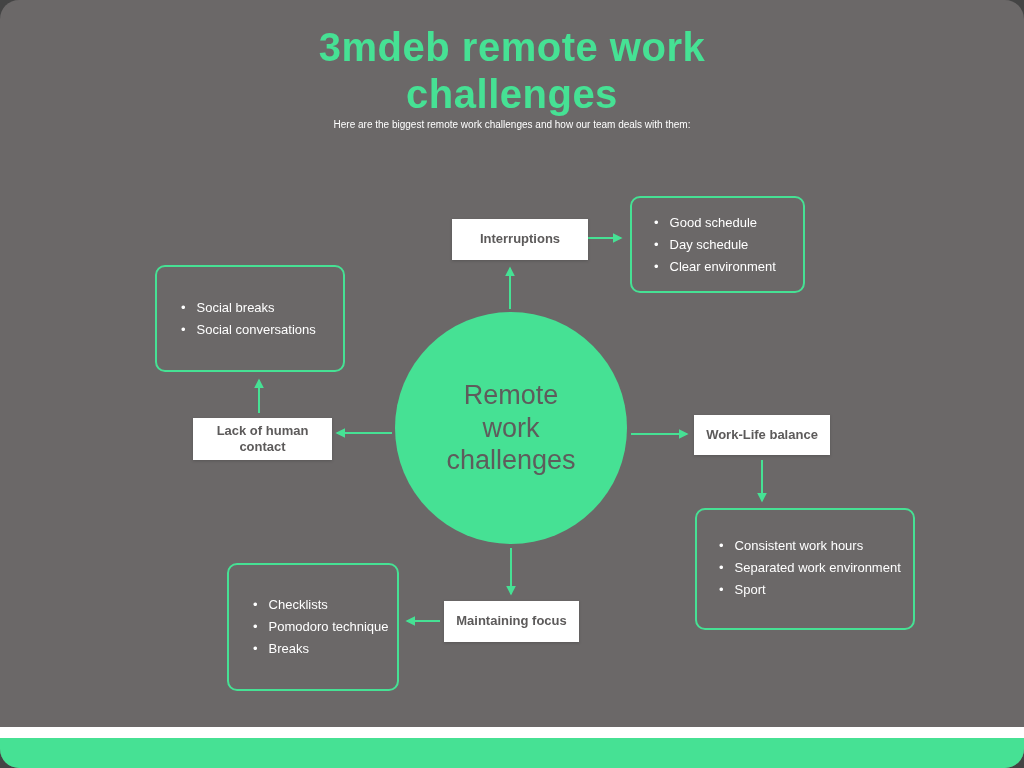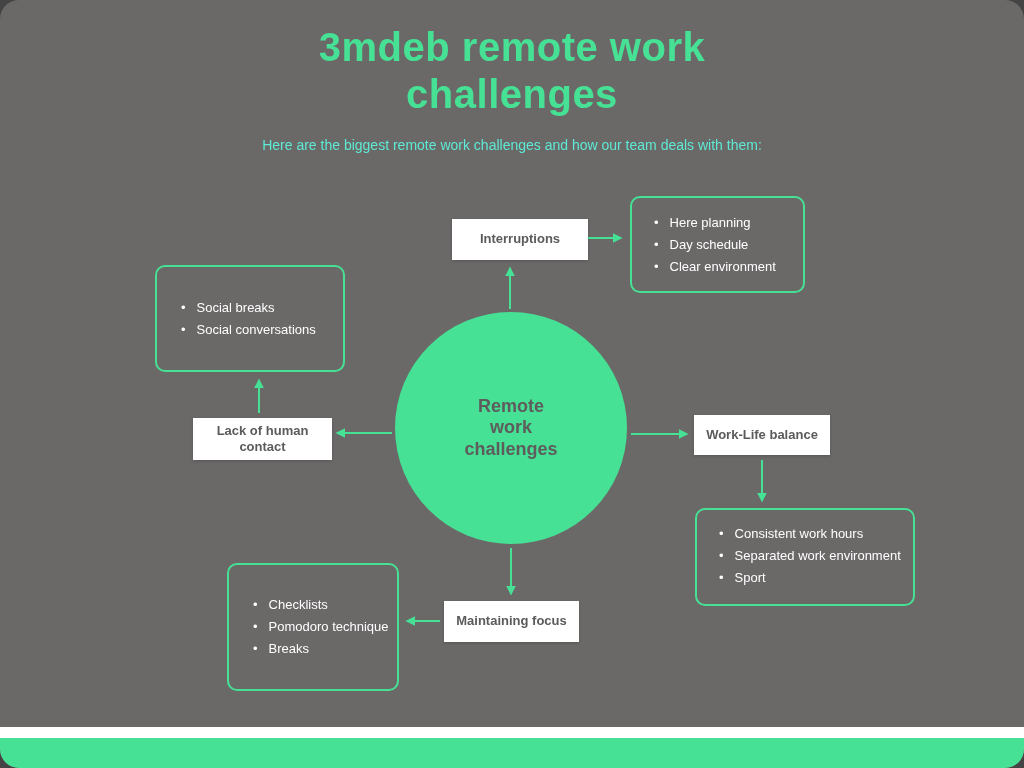--- a/index.html
+++ b/index.html
@@ -12,33 +12,33 @@
   .stage{
     position:relative;width:1024px;height:768px;background:var(--bg);
     overflow:hidden;font-family:"Liberation Sans","DejaVu Sans",sans-serif;border-radius:19px;
   }
   .title{
     position:absolute;top:24px;left:0;width:100%;margin:0;
     text-align:center;color:var(--accent);font-size:40px;font-weight:bold;
     line-height:1.18;white-space:pre-line;letter-spacing:0.5px;
   }
   .subtitle{
-    position:absolute;top:137px;left:0;width:100%;margin:0;
-    text-align:center;color:#5eead4;font-size:14px;
+    position:absolute;top:119px;left:0;width:100%;margin:0;
+    text-align:center;color:#ffffff;font-size:10px;
   }
   .connectors{
     position:absolute;left:0;top:0;width:1024px;height:768px;pointer-events:none;
   }
   .circle{
     position:absolute;left:395px;top:312px;width:232px;height:232px;
     border-radius:50%;background:var(--accent);
     display:flex;align-items:center;justify-content:center;text-align:center;
   }
   .circle span{
-    color:#5E5C5C;font-weight:bold;font-size:18px;line-height:1.2;white-space:pre-line;
+    color:#5E5C5C;font-weight:normal;font-size:27px;line-height:1.2;white-space:pre-line;
   }
   .label-box{
     position:absolute;background:#FFFFFF;color:var(--box-text);
     font-weight:bold;font-size:13px;line-height:1.25;
     display:flex;align-items:center;justify-content:center;text-align:center;
     box-shadow:0 1px 3px rgba(0,0,0,0.18);white-space:pre-line;
   }
   .lb-label-interruptions{left:452px;top:219px;width:136px;height:41px;}
   .lb-label-worklife{left:694px;top:415px;width:136px;height:40px;}
   .lb-label-focus{left:444px;top:601px;width:135px;height:41px;}
@@ -49,21 +49,21 @@
     display:flex;flex-direction:column;justify-content:center;
   }
   .list-item{
     display:flex;align-items:baseline;line-height:22px;
   }
   .list-item::before{
     content:"\2022";margin-right:11px;color:var(--list-text);font-size:13px;
   }
   .lb-interruptions{left:630px;top:196px;width:175px;height:97px;padding:10px 8px 10px 22px;}
   .lb-contact{left:155px;top:265px;width:190px;height:107px;padding:12px 8px 12px 24px;}
-  .lb-worklife{left:695px;top:508px;width:220px;height:98px;padding:12px 8px 14px 22px;}
+  .lb-worklife{left:695px;top:508px;width:220px;height:122px;padding:12px 8px 14px 22px;}
   .lb-focus{left:227px;top:563px;width:172px;height:128px;padding:10px 8px 10px 24px;}
   .footer-white{position:absolute;left:0;top:727px;width:1024px;height:11px;background:#FFFFFF;}
   .footer-green{position:absolute;left:0;top:738px;width:1024px;height:30px;background:var(--accent);}
 </style>
 </head>
 <body>
 
 <div class="stage">
 
   <h1 class="title">3mdeb remote work
@@ -101,21 +101,21 @@
   <div class="label-box lb-label-focus">
     <span>Maintaining focus</span>
   </div>
   <div class="label-box lb-label-contact">
     <span>Lack of human
 contact</span>
   </div>
 
   <div class="list-box lb-interruptions">
     <div class="list-item">
-        <span>Here planning</span>
+        <span>Good schedule</span>
       </div>
     <div class="list-item">
         <span>Day schedule</span>
       </div>
     <div class="list-item">
         <span>Clear  environment</span>
       </div>
   </div>
 
   <div class="list-box lb-contact">

